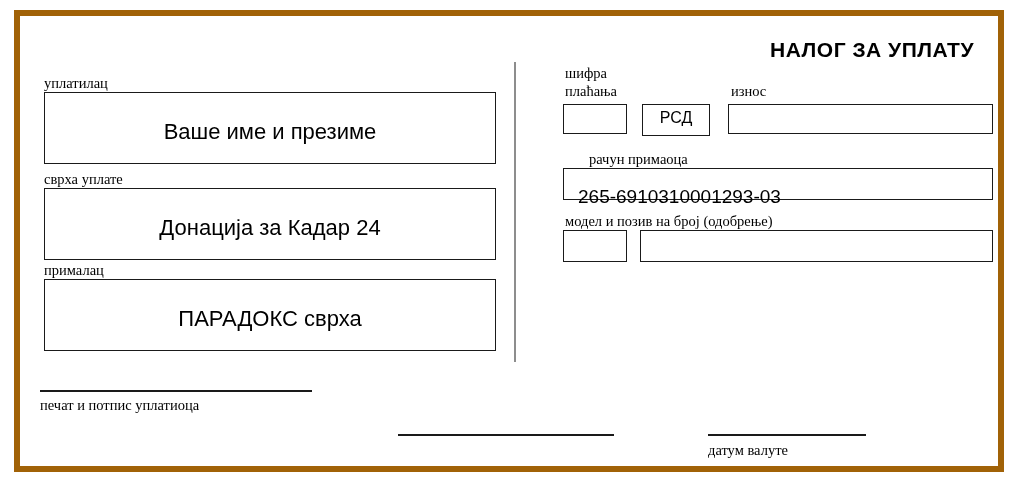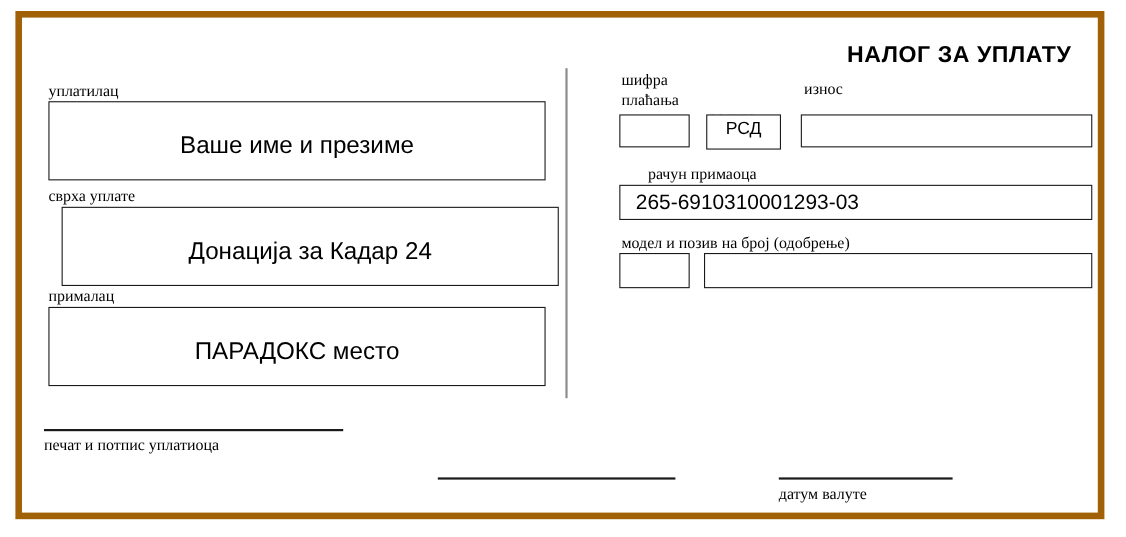--- a/index.html
+++ b/index.html
@@ -62,24 +62,25 @@
     left: 0;
     right: 0;
     text-align: center;
     font-size: 22px;
     white-space: nowrap;
   }
   .box-value.left {
     text-align: right;
     left: 14px;
     right: auto;
+    margin-top: 12px;
   }
   
   #box-payer      { left: 24px;  top: 76px;  width: 452px; height: 72px; }
-  #box-purpose    { left: 24px;  top: 172px; width: 452px; height: 72px; margin-left: 12px; }
+  #box-purpose    { left: 24px;  top: 172px; width: 452px; height: 72px; }
   #box-recipient  { left: 24px;  top: 263px; width: 452px; height: 72px; }
 
   #val-payer      { top: 26px; }
   #val-purpose    { top: 26px; }
   #val-recipient  { top: 26px; }
 
   #lbl-payer      { left: 24px; top: 60px; }
   #lbl-purpose    { left: 24px; top: 156px; }
   #lbl-recipient  { left: 24px; top: 247px; }
 
@@ -90,21 +91,21 @@
   #box-account    { left: 543px; top: 152px; width: 430px; height: 32px; }
   #box-model      { left: 543px; top: 214px; width: 64px;  height: 32px; }
   #box-reference  { left: 620px; top: 214px; width: 353px; height: 32px; }
 
   #val-currency   { top: 4px; font-size: 16px; }
   #val-account    { top: 5px; font-size: 19px; }
 
   #lbl-paycode-1  { left: 545px; top: 50px; }
   #lbl-paycode-2  { left: 545px; top: 68px; }
   #lbl-currency   { left: 626px; top: 68px; margin-top: 16px; }
-  #lbl-amount     { left: 711px; top: 58px; }
+  #lbl-amount     { left: 711px; top: 68px; }
   #lbl-account    { left: 569px; top: 136px; }
   #lbl-model      { left: 545px; top: 198px; }
 
   
   .sigline {
     position: absolute;
     height: 1.6px;
     background: #1a1a1a;
   }
   #sig-stamp-line { left: 20px;  top: 374px; width: 272px; }
@@ -130,21 +131,21 @@
     <div class="box-value" id="val-payer">Ваше име и презиме</div>
   </div>
 
   <div class="lbl" id="lbl-purpose">сврха уплате</div>
   <div class="box" id="box-purpose">
     <div class="box-value" id="val-purpose">Донација за Кадар 24</div>
   </div>
 
   <div class="lbl" id="lbl-recipient">прималац</div>
   <div class="box" id="box-recipient">
-    <div class="box-value" id="val-recipient">ПАРАДОКС место</div>
+    <div class="box-value" id="val-recipient">ПАРАДОКС сврха</div>
   </div>
 
   <div class="lbl" id="lbl-paycode-1">шифра</div>
   <div class="lbl" id="lbl-paycode-2">плаћања</div>
   <div class="box" id="box-paycode">
     <div class="box-value" style="top:4px;"></div>
   </div>
 
   <div class="lbl" id="lbl-currency">валута</div>
   <div class="box" id="box-currency">

